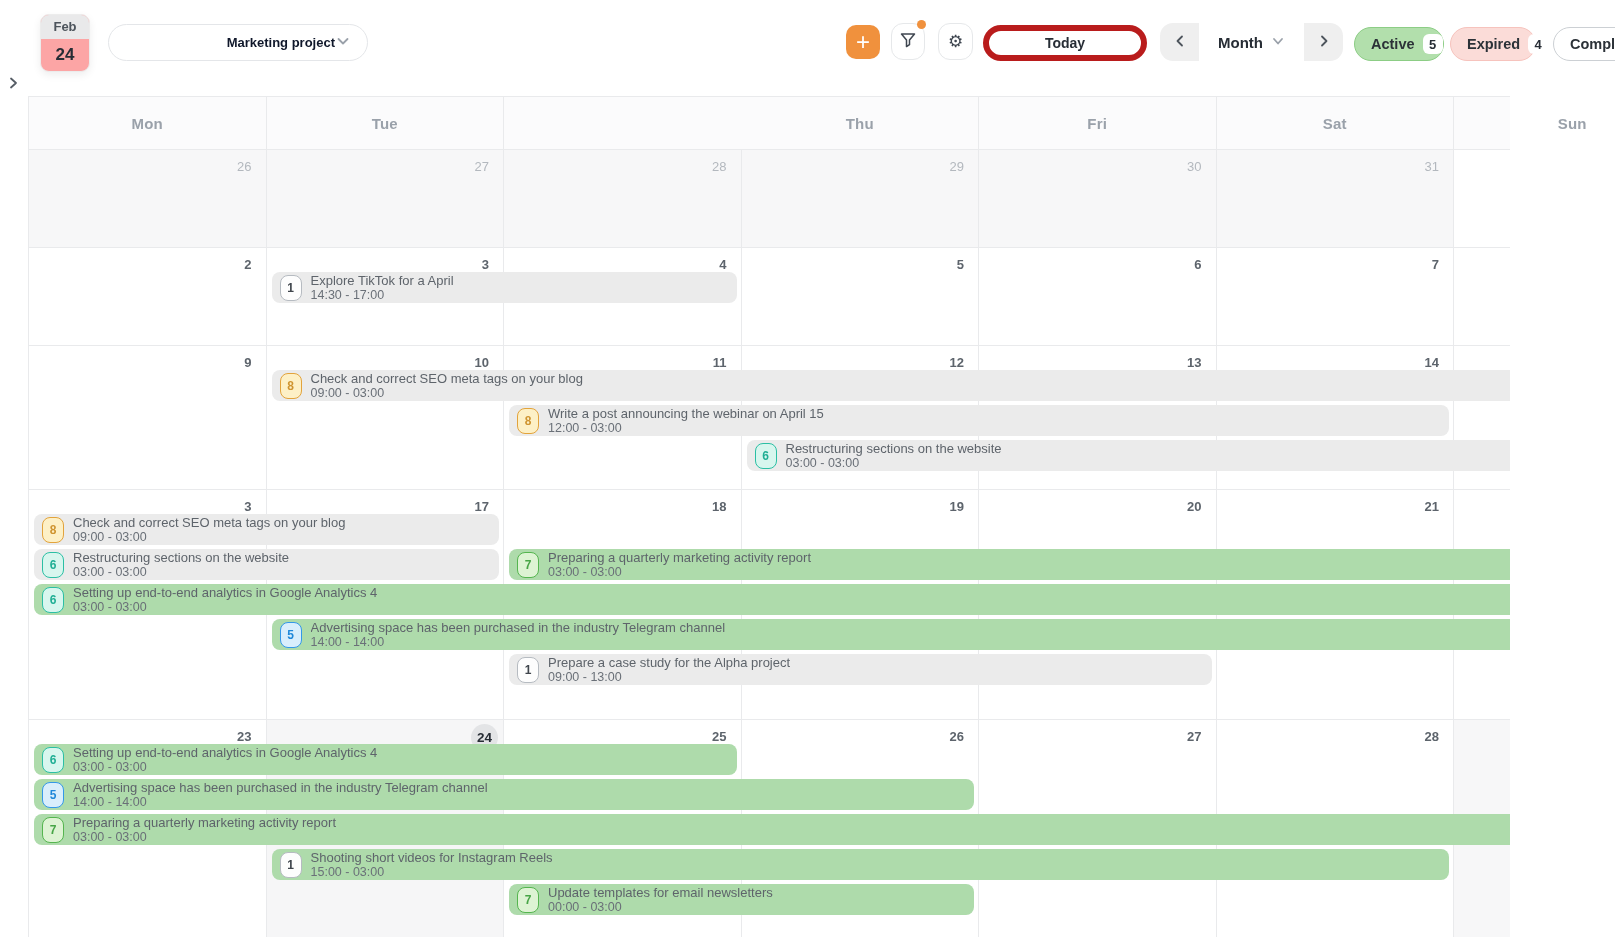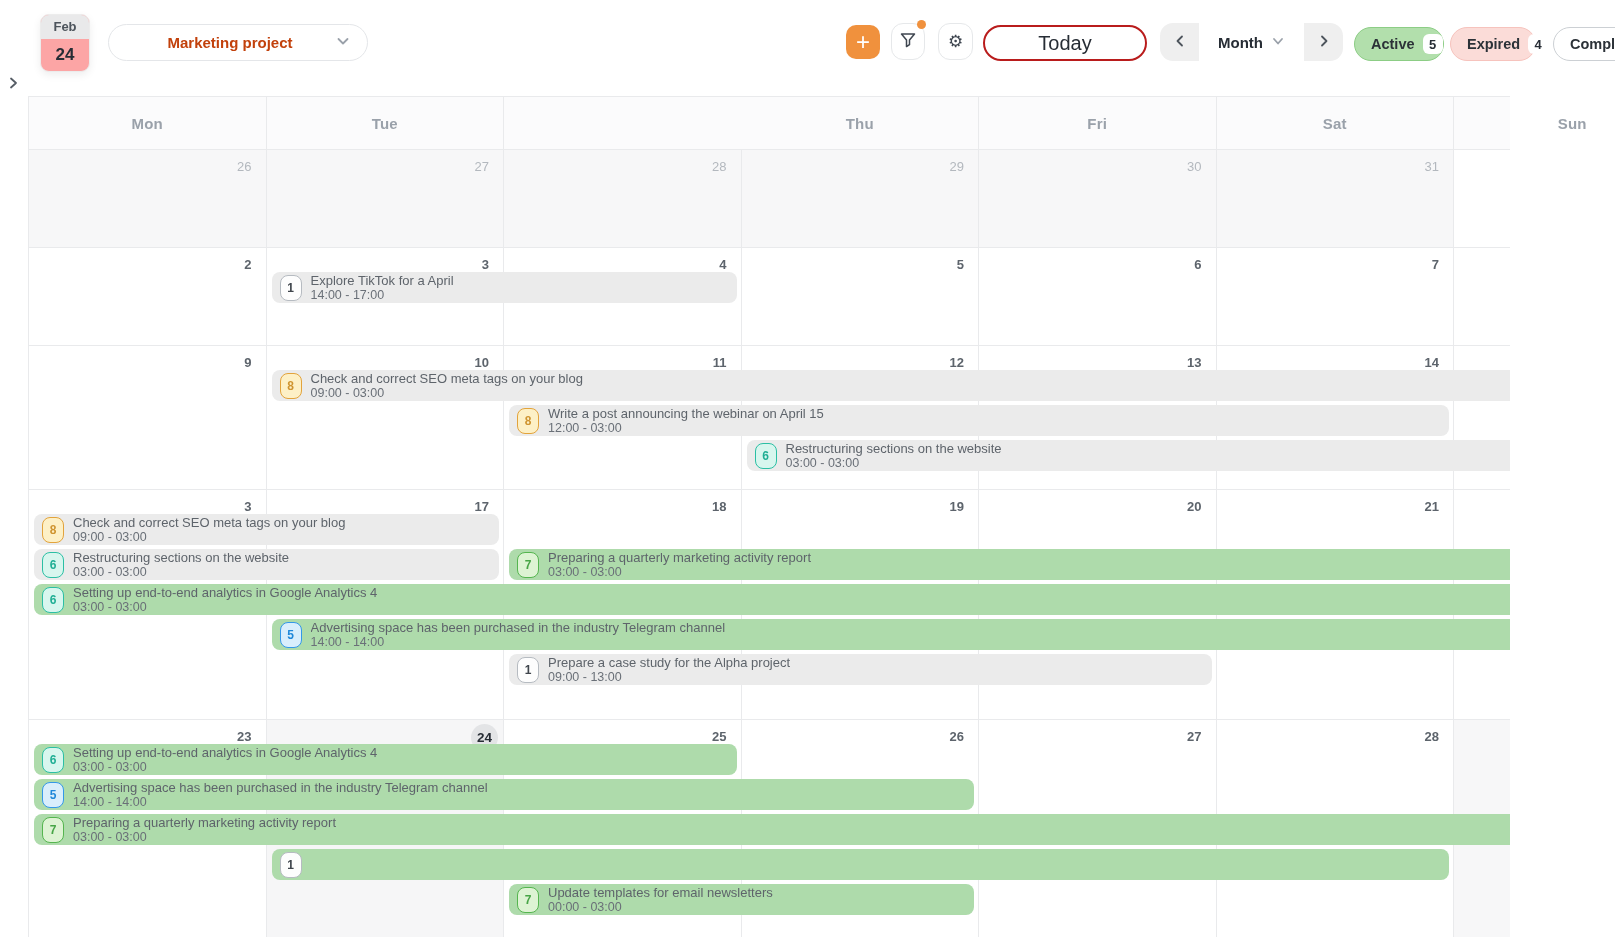--- a/index.html
+++ b/index.html
@@ -16,32 +16,32 @@
     background:#fca5a5; border:1px solid #ececec; box-shadow:0 3px 8px rgba(0,0,0,.07);
     overflow:hidden; text-align:center; cursor:pointer;}
   .minical-month{ background:#e9e9ea; height:24px; line-height:24px; font-size:13px; color:#4d545c; font-weight:600;}
   .minical-day{ height:33px; line-height:31px; font-size:17px; font-weight:700; color:#272d35;}
 
   .expander{ left:3px; top:74px; width:20px; height:20px; background:none; border:none; cursor:pointer; color:#565d66;}
 
   .project-select{ left:108px; top:24px; width:260px; height:37px; border-radius:19px;
     background:#fff; border:1px solid #e4e6e9; display:flex; align-items:center;
     padding:0 16px; cursor:pointer; font-family:inherit;}
-  .project-select .lbl{ font-size:15px; font-weight:600; color:#c2410c; flex:1; text-align:center;}
+  .project-select .lbl{ font-size:13px; font-weight:600; color:#0f172a; flex:1; text-align:right;}
 
   .iconbtn{ border-radius:12px; background:#fff; border:1px solid #e6e8ea; cursor:pointer;
     display:flex; align-items:center; justify-content:center;}
   .btn-plus{ left:846px; top:25px; width:34px; height:34px; border-radius:10px; border:none;
     background:#f0913d; color:#fff; font-size:24px; font-weight:400; line-height:30px;}
   .btn-filter{ left:891px; top:23px; width:34px; height:37px;}
   .filter-dot{ left:917px; top:20px; width:9px; height:9px; border-radius:50%; background:#f0913d;}
   .btn-gear{ left:938px; top:23px; width:35px; height:37px; color:#3f4650; font-size:17px;}
 
   .btn-today{ left:983px; top:25px; width:164px; height:36px; border-radius:18px;
-    background:#fff; border:2px solid #b91c1c; font-size:20px; font-weight:400; color:#272d35;
+    background:#fff; border:6px solid #b91c1c; font-size:14px; font-weight:700; color:#272d35;
     cursor:pointer; font-family:inherit;}
 
   .viewnav{ left:1160px; top:23px; width:183px; height:38px; border-radius:13px; background:#efefef;
     display:flex; align-items:center;}
   .viewnav .navarrow{ width:39px; height:100%; background:none; border:none; cursor:pointer;
     display:flex; align-items:center; justify-content:center; color:#4d545c;}
   .view-select{ flex:1; height:100%; background:#fff; display:flex; align-items:center; justify-content:center;
     gap:8px; border:none; cursor:pointer; font-family:inherit;}
   .view-select .lbl{ font-size:15px; font-weight:600; color:#272d35;}
 
@@ -215,21 +215,21 @@
           <div class="datenum">6</div>
         </div>
         <div class="day-cell" style="left: 1187.5px; width: 237.5px;">
           <div class="datenum">7</div>
         </div>
         <div class="day-cell" style="left: 1425px; width: 237.5px;"></div>
         <div class="event grey" style="left: 242.5px; width: 465px; top: 24px;">
           <span class="ev-badge bd-grey">1</span>
           <span class="ev-text">
             <div class="ev-title">Explore TikTok for a April</div>
-            <div class="ev-time">14:00 - 17:00</div>
+            <div class="ev-time">14:30 - 17:00</div>
           </span>
         </div>
       </div>
       <div class="week-row" style="height: 144px;">
         <div class="day-cell" style="left: 0px; width: 237.5px;">
           <div class="datenum">9</div>
         </div>
         <div class="day-cell" style="left: 237.5px; width: 237.5px;">
           <div class="datenum">10</div>
         </div>
@@ -367,20 +367,24 @@
         </div>
         <div class="event green clip" style="left: 5px; width: 1582px; top: 94px;">
           <span class="ev-badge bd-green">7</span>
           <span class="ev-text">
             <div class="ev-title">Preparing a quarterly marketing activity report</div>
             <div class="ev-time">03:00 - 03:00</div>
           </span>
         </div>
         <div class="event green" style="left: 242.5px; width: 1177.5px; top: 129px;">
           <span class="ev-badge bd-grey">1</span>
+          <span class="ev-text">
+            <div class="ev-title">Shooting short videos for Instagram Reels</div>
+            <div class="ev-time">15:00 - 03:00</div>
+          </span>
         </div>
         <div class="event green" style="left: 480px; width: 465px; top: 164px;">
           <span class="ev-badge bd-green">7</span>
           <span class="ev-text">
             <div class="ev-title">Update templates for email newsletters</div>
             <div class="ev-time">00:00 - 03:00</div>
           </span>
         </div>
       </div>
     </div>

